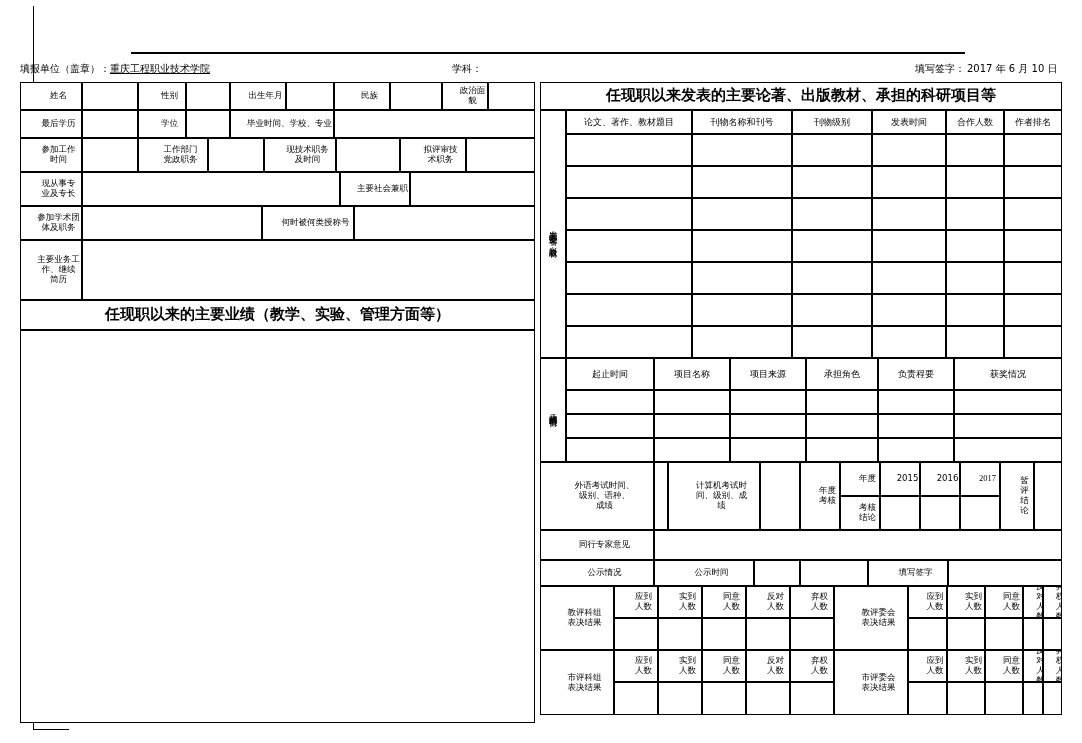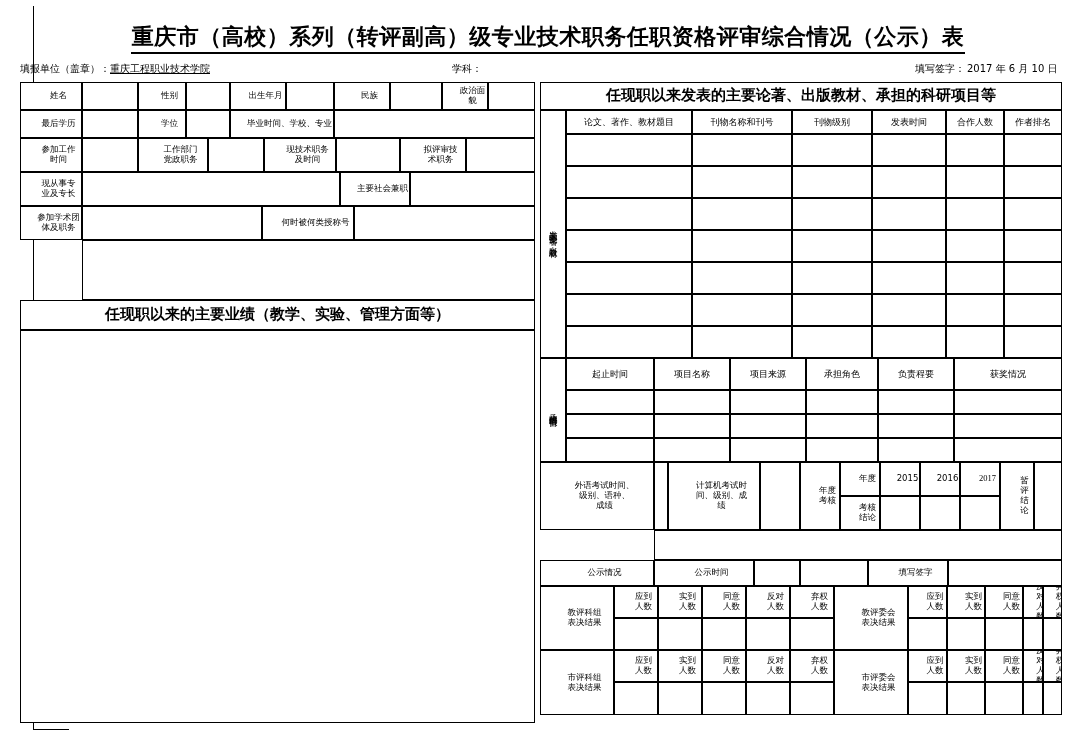--- a/index.html
+++ b/index.html
@@ -94,21 +94,20 @@
   .wrap { white-space: pre-line; }
 </style>
 </head>
 <body>
 
 <div id="page">
 
   <div class="page-left-rule"></div>
   <div class="page-bottom-rule"></div>
 
-  <div class="title">重庆市（高校）系列（转评副高）级专业技术职务任职资格评审综合情况（公示）表</div>
   <div class="title-underline"></div>
 
   <div class="meta meta-unit">
     <span>填报单位（盖章）：</span><span class="u-val">重庆工程职业技术学院</span>
   </div>
   <div class="meta meta-subject">学科：</div>
   <div class="meta meta-date">
     <span>填写签字：</span><span class="d-val">2017 年 6 月 10 日</span>
   </div>
 
@@ -148,20 +147,23 @@
   <div class="cell blank" style="left:82px; top:172px; width:258px; height:34px;"></div>
   <div class="cell lbl wrap" style="left:340px; top:172px; width:70px; height:34px;">主要社会兼职</div>
   <div class="cell blank" style="left:410px; top:172px; width:125px; height:34px;"></div>
 
   <div class="cell lbl wrap" style="left:20px; top:206px; width:62px; height:34px;">参加学术团
 体及职务</div>
   <div class="cell blank" style="left:82px; top:206px; width:180px; height:34px;"></div>
   <div class="cell lbl wrap" style="left:262px; top:206px; width:92px; height:34px;">何时被何类授称号</div>
   <div class="cell blank" style="left:354px; top:206px; width:181px; height:34px;"></div>
 
+  <div class="cell lbl wrap" style="left:20px; top:240px; width:62px; height:60px;">主要业务工
+作、继续
+简历</div>
   <div class="cell blank" style="left:82px; top:240px; width:453px; height:60px;"></div>
 
   <div class="cell big" style="left:20px; top:300px; width:515px; height:30px;">任现职以来的主要业绩（教学、实验、管理方面等）</div>
 
   <div class="cell blank" style="left:20px; top:330px; width:515px; height:393px;"></div>
 
   <div class="cell big" style="left:540px; top:82px; width:522px; height:28px;">任现职以来发表的主要论著、出版教材、承担的科研项目等</div>
 
   <div class="cell vert" style="left:540px; top:110px; width:26px; height:248px;">发表的主要论著、出版教材</div>
 
@@ -271,20 +273,21 @@
   <div class="cell lbl wrap" style="left:840px; top:496px; width:40px; height:34px;">考核
 结论</div>
   <div class="cell blank" style="left:880px; top:496px; width:40px; height:34px;"></div>
   <div class="cell blank" style="left:920px; top:496px; width:40px; height:34px;"></div>
   <div class="cell blank" style="left:960px; top:496px; width:40px; height:34px;"></div>
 
   <div class="cell lbl wrap" style="left:1000px; top:462px; width:34px; height:68px;">暂评
 结论</div>
   <div class="cell blank" style="left:1034px; top:462px; width:28px; height:68px;"></div>
 
+  <div class="cell lbl" style="left:540px; top:530px; width:114px; height:30px;">同行专家意见</div>
   <div class="cell blank" style="left:654px; top:530px; width:408px; height:30px;"></div>
 
   <div class="cell lbl" style="left:540px; top:560px; width:114px; height:26px;">公示情况</div>
   <div class="cell lbl" style="left:654px; top:560px; width:100px; height:26px;">公示时间</div>
   <div class="cell blank" style="left:754px; top:560px; width:46px; height:26px;"></div>
   <div class="cell blank" style="left:800px; top:560px; width:68px; height:26px;"></div>
   <div class="cell lbl" style="left:868px; top:560px; width:80px; height:26px;">填写签字</div>
   <div class="cell blank" style="left:948px; top:560px; width:114px; height:26px;"></div>
 
   <div class="cell lbl wrap" style="left:540px; top:586px; width:74px; height:64px;">教评科组

